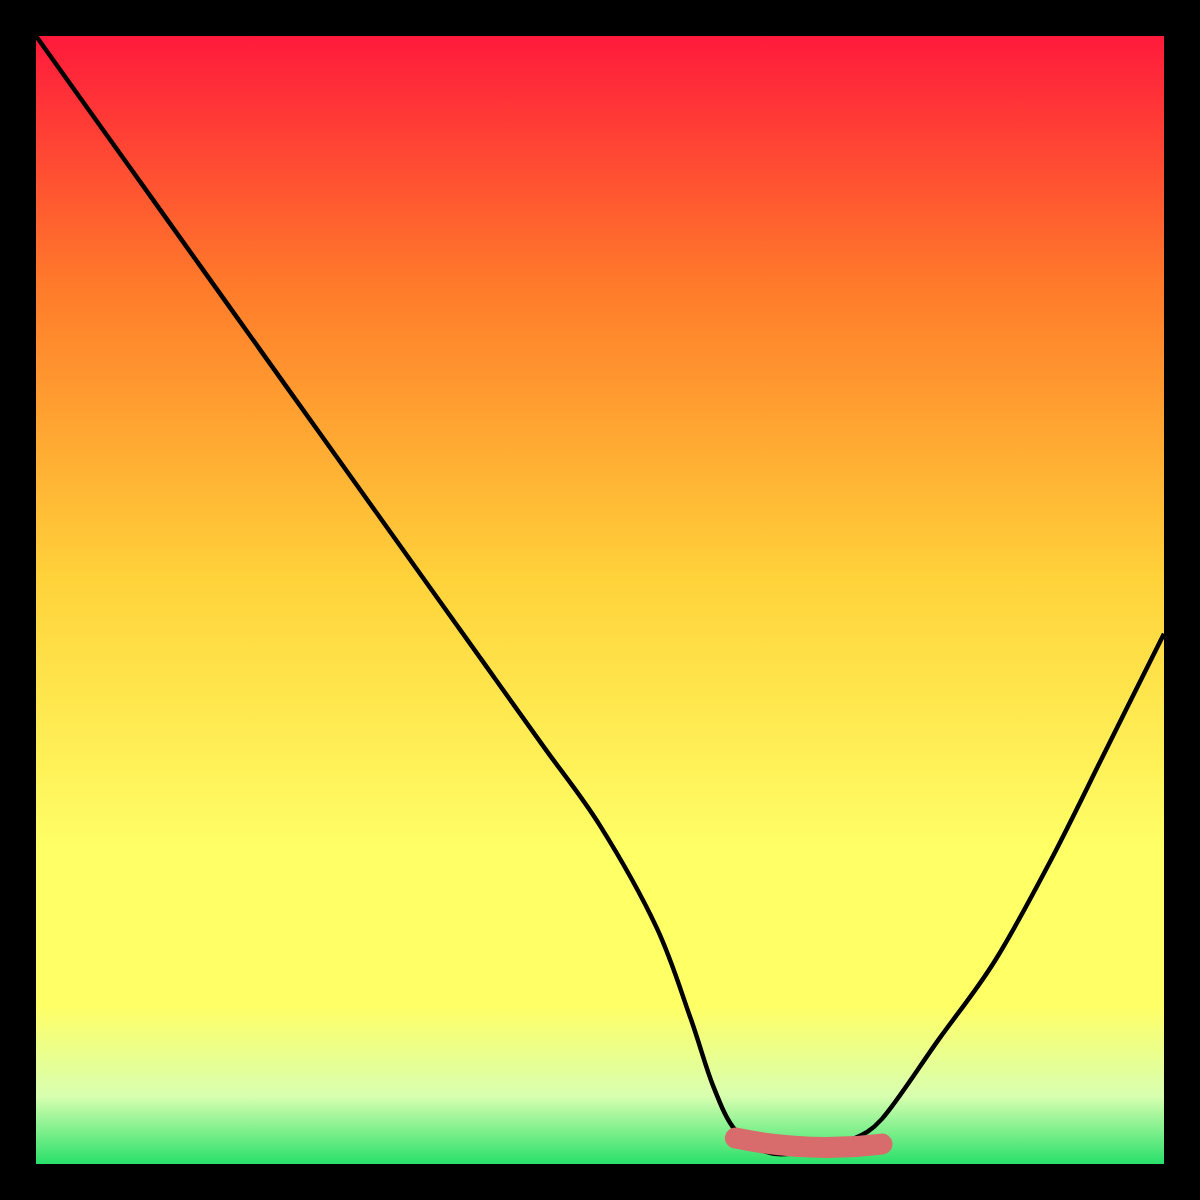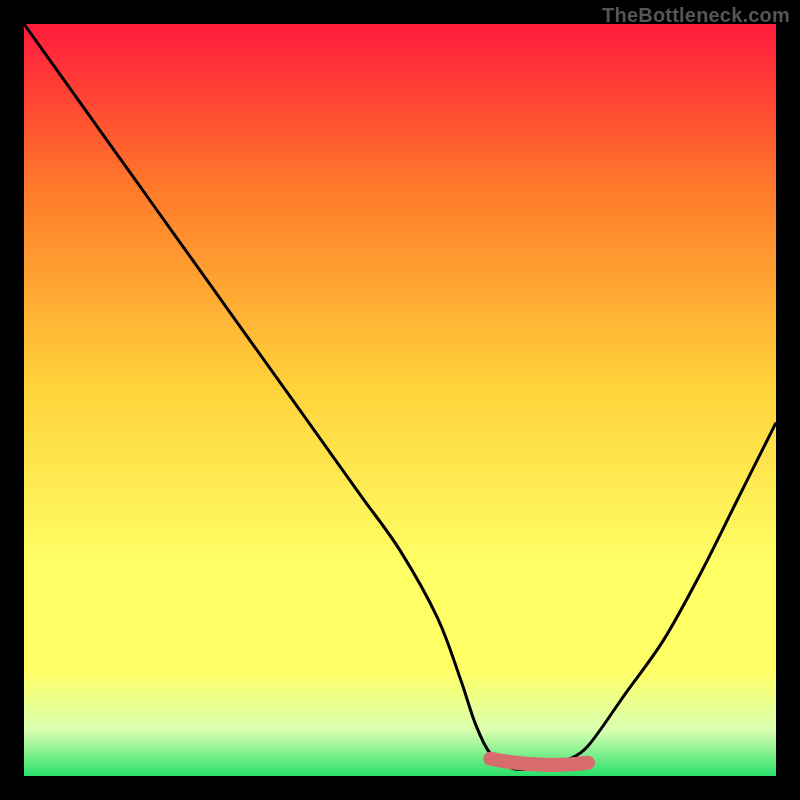--- a/index.html
+++ b/index.html
@@ -32,21 +32,20 @@
     top: 24px;
     width: 752px;
     height: 752px;
   }
   svg { display: block; }
 </style>
 </head>
 <body>
 
 <div class="outer">
-  <div class="watermark">TheBottleneck.com</div>
 
   <div class="plot-wrap">
     <svg id="chart-svg" width="752" height="752" viewBox="0 0 752 752">
       <defs>
         <linearGradient id="bg-grad" x1="0" y1="0" x2="0" y2="1">
           <stop id="g0" offset="0%" stop-color="#ff1a3c"></stop>
           <stop id="g1" offset="22%" stop-color="#ff7a2a"></stop>
           <stop id="g2" offset="48%" stop-color="#ffd23a"></stop>
           <stop id="g3" offset="72%" stop-color="#ffff66"></stop>
           <stop id="g4" offset="86%" stop-color="#ffff66"></stop>

